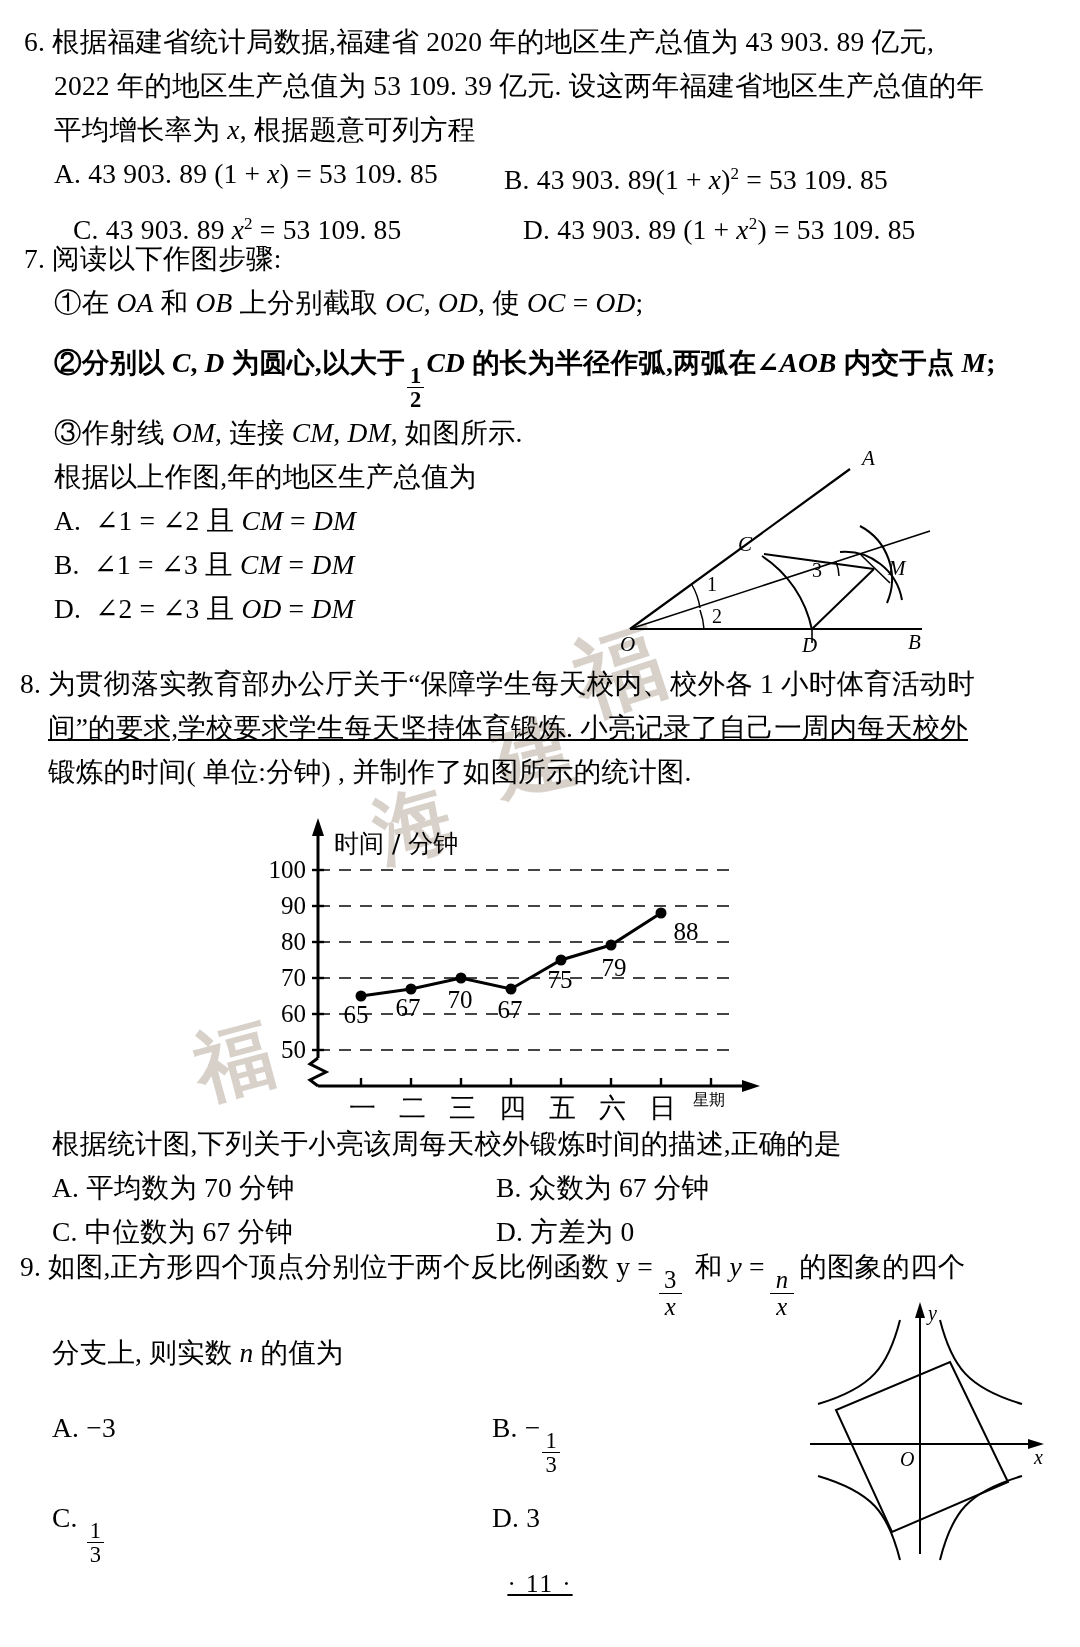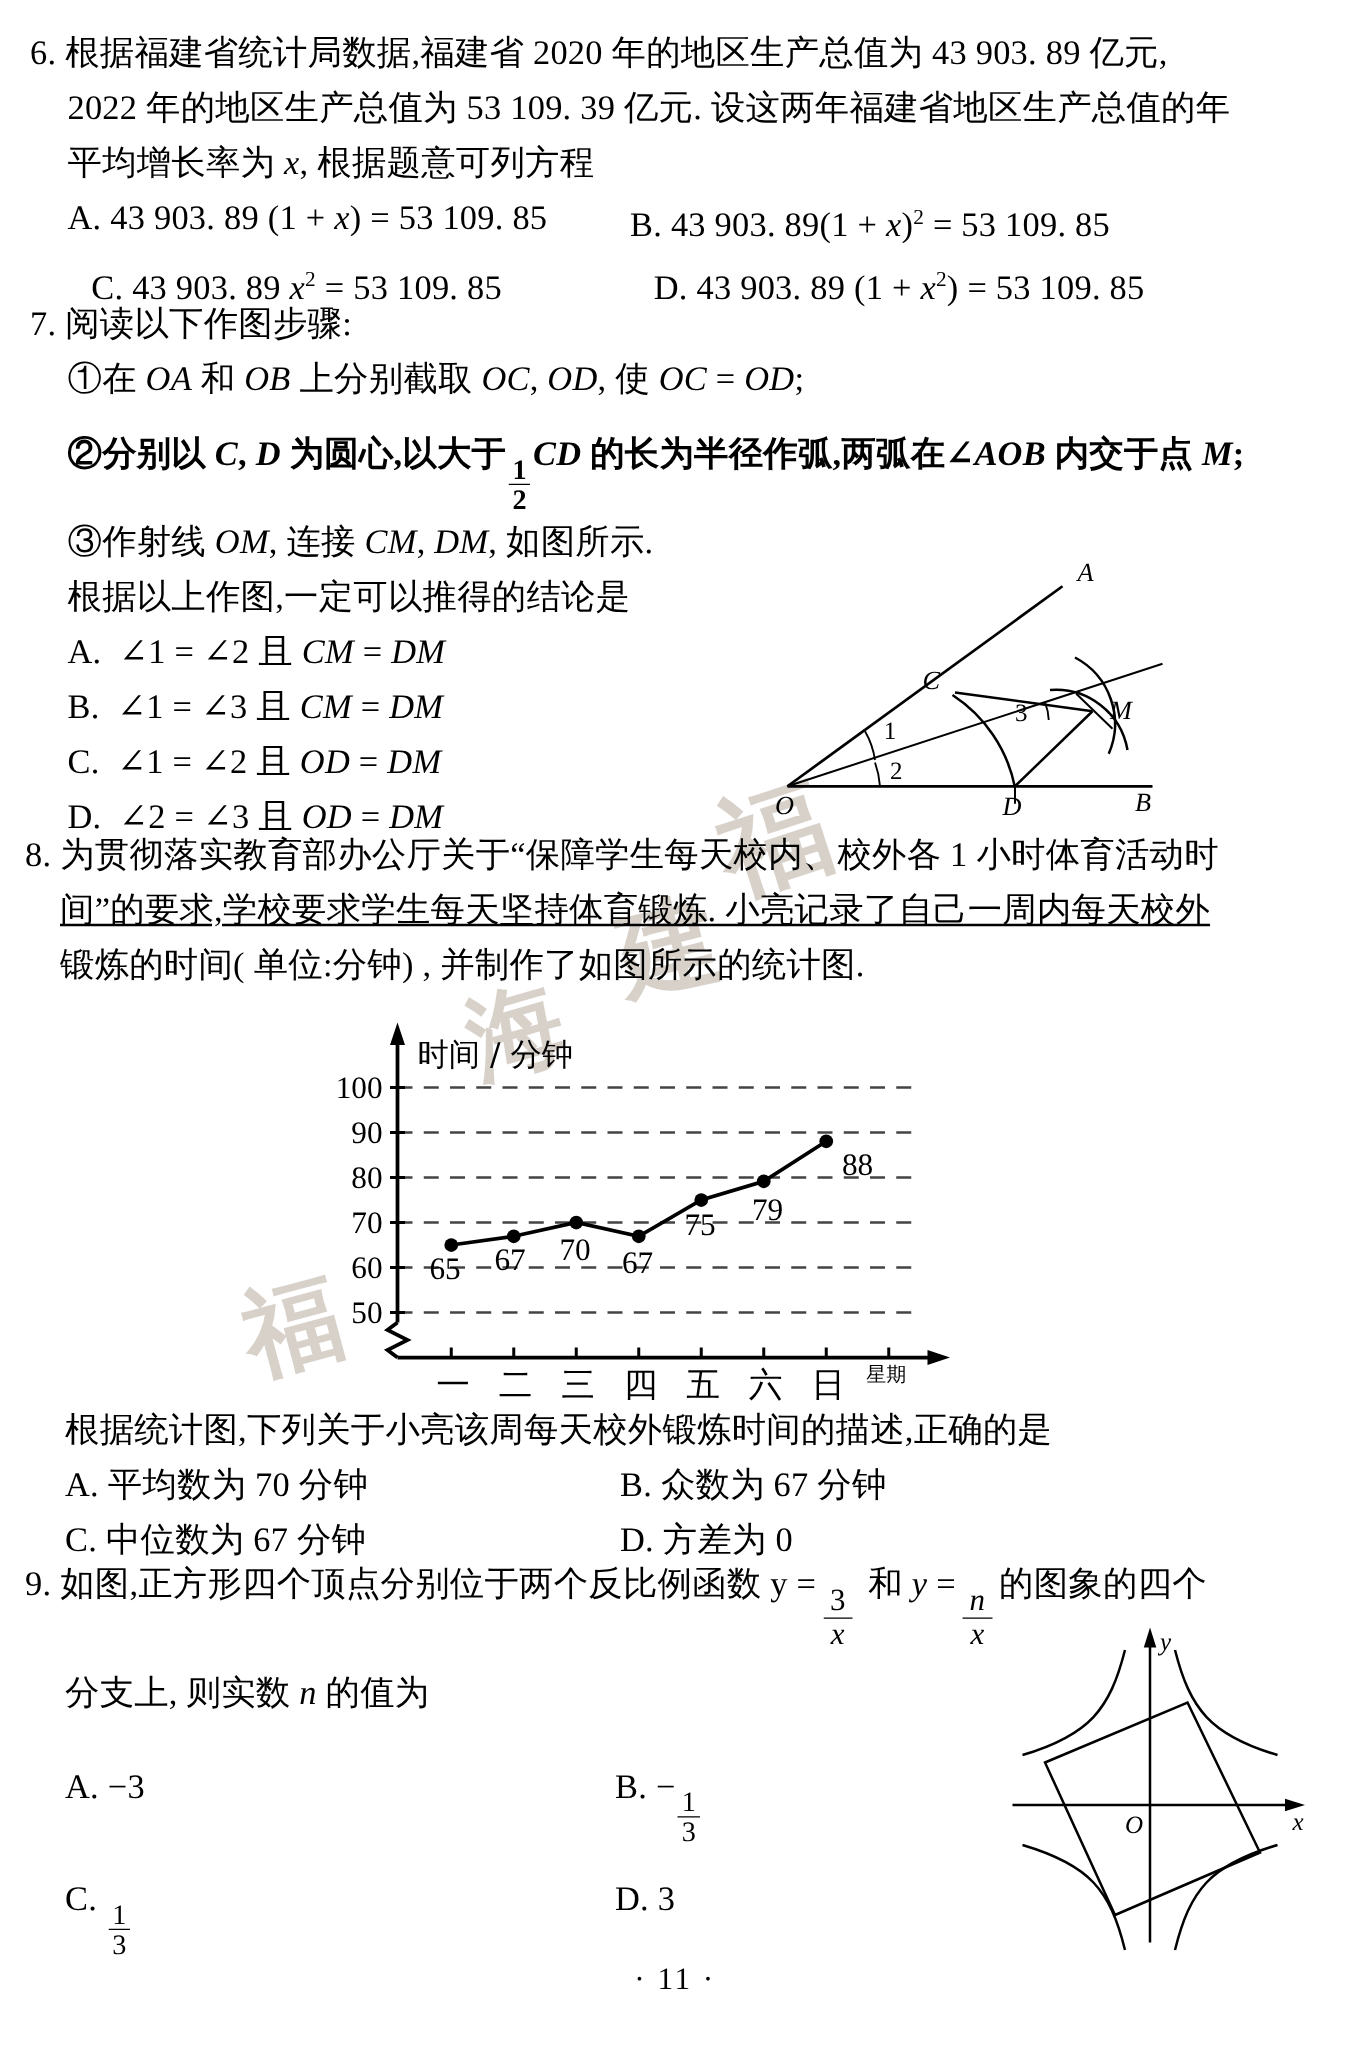--- a/index.html
+++ b/index.html
@@ -72,20 +72,21 @@
   
   .fig { position: absolute; }
   svg { display: block; overflow: visible; }
 
   .footer {
     position: absolute;
     width: 100%;
     text-align: center;
     font-size: 25px;
     letter-spacing: 2px;
+    text-decoration: underline;
   }
 </style>
 </head>
 <body>
 
 <div class="page">
 
   <div class="wm" style="left:575px; top:612px; font-size:88px; transform:rotate(-18deg);">福</div>
   <div class="wm" style="left:495px; top:705px; font-size:80px; transform:rotate(-14deg);">建</div>
   <div class="wm" style="left:375px; top:775px; font-size:76px; transform:rotate(-16deg);">海</div>
@@ -136,33 +137,29 @@
     <div class="line" style="padding-left:30px; line-height:76px;font-weight:bold;">
       ②分别以 <span class="ital">C</span>, <span class="ital">D</span> 为圆心,以大于<span class="frac">
           <span class="n">1</span>
           <span class="d">2</span>
         </span><span class="ital">CD</span> 的长为半径作弧,两弧在∠<span class="ital">AOB</span> 内交于点 <span class="ital">M</span>;
     </div>
     <div class="line" style="padding-left:30px;">
       ③作射线 <span class="ital">OM</span>, 连接 <span class="ital">CM</span>, <span class="ital">DM</span>, 如图所示.
     </div>
     <div class="line" style="padding-left:30px;">
-      <span>根据以上作图,一定可以推得的结论是</span>
+      <span>根据以上作图,年的地区生产总值为</span>
     </div>
     <div class="line" style="padding-left:30px;">
       <span>A.</span>
       <span>&nbsp;∠1 = ∠2 且 <span class="ital">CM</span> = <span class="ital">DM</span></span>
     </div>
     <div class="line" style="padding-left:30px;">
       <span>B.</span>
       <span>&nbsp;∠1 = ∠3 且 <span class="ital">CM</span> = <span class="ital">DM</span></span>
-    </div>
-    <div class="line" style="padding-left:30px;">
-      <span>C.</span>
-      <span>&nbsp;∠1 = ∠2 且 <span class="ital">OD</span> = <span class="ital">DM</span></span>
     </div>
     <div class="line" style="padding-left:30px;">
       <span>D.</span>
       <span>&nbsp;∠2 = ∠3 且 <span class="ital">OD</span> = <span class="ital">DM</span></span>
     </div>
   </div>
 
   <div class="fig" style="left:612px; top:443px;">
     <svg width="320" height="210" viewBox="0 0 320 210">
 

